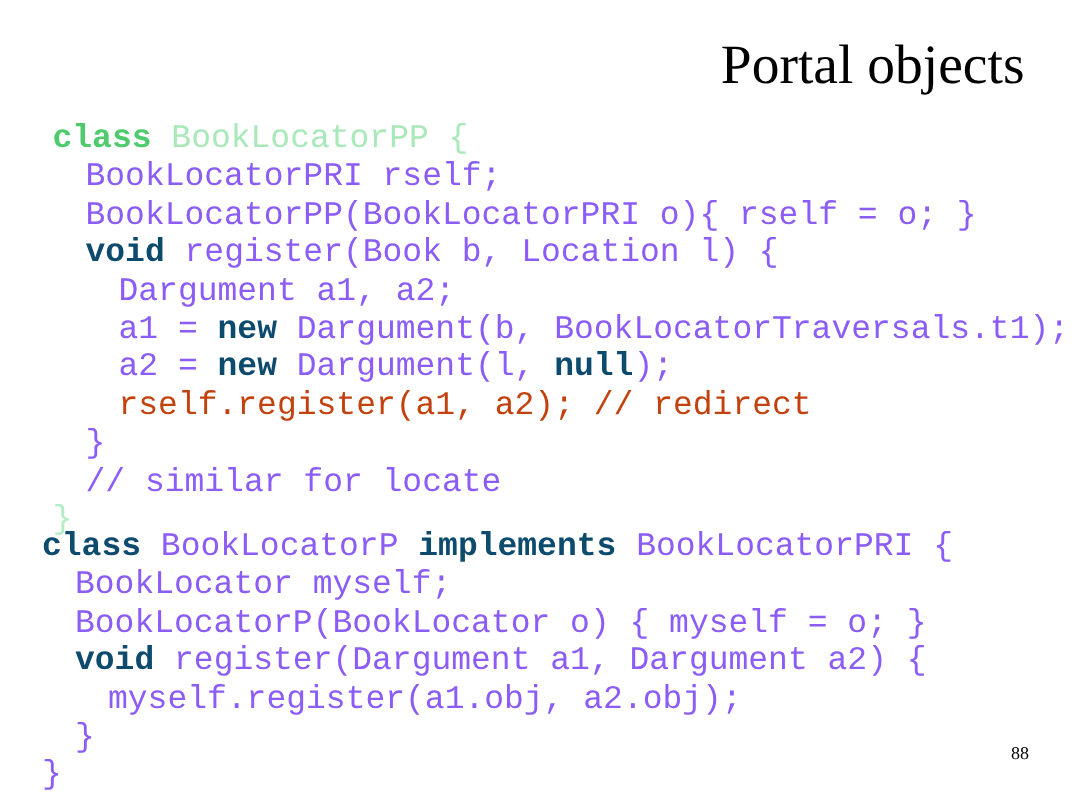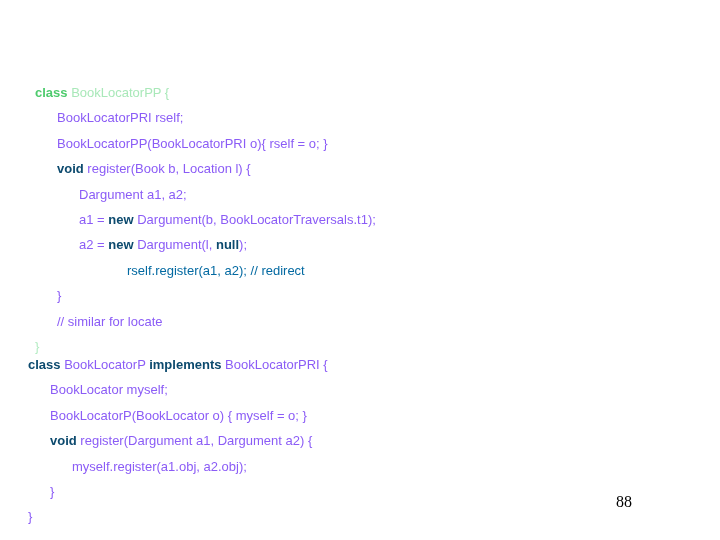--- a/index.html
+++ b/index.html
@@ -31,22 +31,22 @@
     text-align: right;
     font-family: "Liberation Serif", "DejaVu Serif", serif;
     font-size: 37px;
     line-height: 44px;
     color: #000000;
     white-space: nowrap;
   }
 
   .code-block {
     position: absolute;
-    font-family: Liberation Sans, sans-serif;
-    font-size: 13px;
+    font-family: Liberation Mono, monospace;
+    font-size: 22px;
     line-height: 25.4px;
     color: #000000;
     white-space: pre;
     letter-spacing: 0px;
   }
 
   #code-block-1 {
     left: 35px;
     top: 80px;
   }
@@ -70,44 +70,44 @@
     color: #8b5cf6;
   }
   .tok-green-kw {
     font-weight: bold;
     color: #4fcb6e;
   }
   .tok-green-light {
     color: #a9e8b9;
   }
   .tok-green-mid {
-    color: #0369a1;
-    margin-left: 48px;
+    color: #c2410c;
   }
   .tok-green-brace {
     color: #b4ecc3;
   }
 
   #page-number {
     position: absolute;
-    left: 604px;
+    left: 660px;
     top: 495px;
     width: 40px;
     text-align: center;
     font-family: "Liberation Serif", "DejaVu Serif", serif;
-    font-size: 16px;
+    font-size: 12px;
     line-height: 14px;
     color: #000000;
   }
 </style>
 </head>
 <body>
 
 <div id="slide">
 
+  <div id="slide-title">Portal objects</div>
 
   <div id="code-block-1" class="code-block"><span class="code-line" style="padding-left: 0px;"><span class="tok-green-kw">class</span><span class="tok-green-light"> BookLocatorPP {</span></span><span class="code-line" style="padding-left: 22px;"><span class="tok-plain">BookLocatorPRI rself;</span></span><span class="code-line" style="padding-left: 22px;"><span class="tok-plain">BookLocatorPP(BookLocatorPRI o){ rself = o; }</span></span><span class="code-line" style="padding-left: 22px;"><span class="tok-kw">void</span><span class="tok-plain"> register(Book b, Location l) {</span></span><span class="code-line" style="padding-left: 44px;"><span class="tok-plain">Dargument a1, a2;</span></span><span class="code-line" style="padding-left: 44px;"><span class="tok-plain">a1 = </span><span class="tok-kw">new</span><span class="tok-plain"> Dargument(b, BookLocatorTraversals.t1);</span></span><span class="code-line" style="padding-left: 44px;"><span class="tok-plain">a2 = </span><span class="tok-kw">new</span><span class="tok-plain"> Dargument(l, </span><span class="tok-kw">null</span><span class="tok-plain">);</span></span><span class="code-line" style="padding-left: 44px;"><span class="tok-green-mid">rself.register(a1, a2); // redirect</span></span><span class="code-line" style="padding-left: 22px;"><span class="tok-plain">}</span></span><span class="code-line" style="padding-left: 22px;"><span class="tok-plain">// similar for locate</span></span><span class="code-line" style="padding-left: 0px;"><span class="tok-green-brace">}</span></span></div>
 
   <div id="code-block-2" class="code-block"><span class="code-line" style="padding-left: 0px;"><span class="tok-kw">class</span><span class="tok-plain"> BookLocatorP </span><span class="tok-kw">implements</span><span class="tok-plain"> BookLocatorPRI {</span></span><span class="code-line" style="padding-left: 22px;"><span class="tok-plain">BookLocator myself;</span></span><span class="code-line" style="padding-left: 22px;"><span class="tok-plain">BookLocatorP(BookLocator o) { myself = o; }</span></span><span class="code-line" style="padding-left: 22px;"><span class="tok-kw">void</span><span class="tok-plain"> register(Dargument a1, Dargument a2) {</span></span><span class="code-line" style="padding-left: 44px;"><span class="tok-plain">myself.register(a1.obj, a2.obj);</span></span><span class="code-line" style="padding-left: 22px;"><span class="tok-plain">}</span></span><span class="code-line" style="padding-left: 0px;"><span class="tok-plain">}</span></span></div>
 
   <div id="page-number">88</div>
 
 </div>
 
 </body></html>

